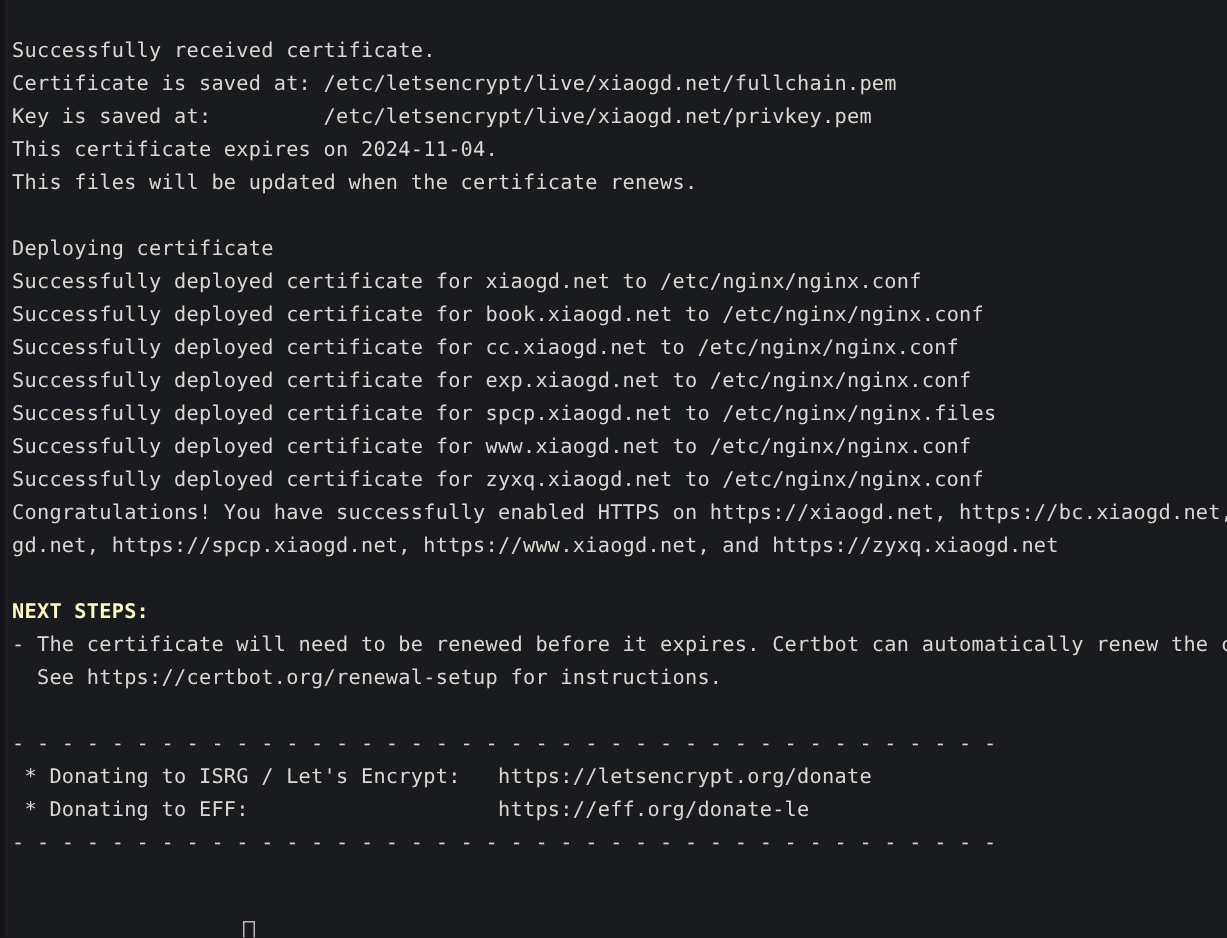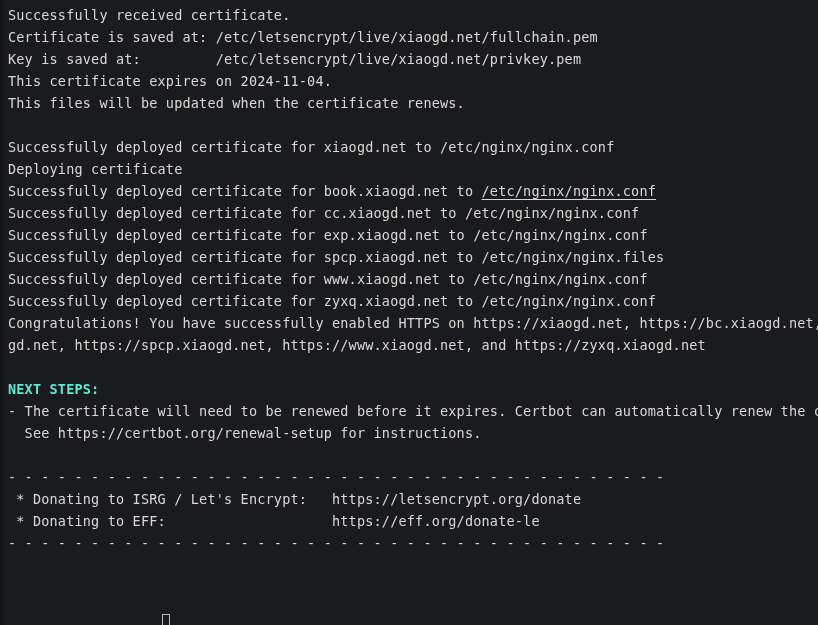--- a/index.html
+++ b/index.html
@@ -36,42 +36,42 @@
     left: 0; top: 0;
     width: 3px; height: 100%;
     background: #121316;
     z-index: 5;
   }
 
   .screen {
     position: relative;
     padding-left: 8px;
     padding-right: 0;
+    margin-top: 19px;
   }
 
   .line {
     height: 22px;
     line-height: 22px;
     white-space: pre;
     overflow: hidden;
     text-overflow: clip;
     letter-spacing: 0.18px;
   }
 
   .line.blank {
     height: 22px;
   }
 
   .bold {
     font-weight: bold;
-    color: #5eead4;
+    color: #fef9c3;
   }
 
   .underline {
-    text-decoration: underline;
     text-underline-offset: 3px;
   }
 
   
   #cursor {
     position: absolute;
     left: 162px;
     top: 614px;
     width: 8px;
     height: 15px;
@@ -88,22 +88,22 @@
   <div class="screen">
 
     <div class="line">Successfully received certificate.</div>
     <div class="line">Certificate is saved at: /etc/letsencrypt/live/xiaogd.net/fullchain.pem</div>
     <div class="line">Key is saved at:         /etc/letsencrypt/live/xiaogd.net/privkey.pem</div>
     <div class="line">This certificate expires on 2024-11-04.</div>
     <div class="line">This files will be updated when the certificate renews.</div>
 
     <div class="line blank"></div>
 
+    <div class="line">Deploying certificate</div>
     <div class="line">Successfully deployed certificate for xiaogd.net to /etc/nginx/nginx.conf</div>
-    <div class="line">Deploying certificate</div>
 
     <div class="line"><span>Successfully deployed certificate for book.xiaogd.net to </span><span class="underline">/etc/nginx/nginx.conf</span></div>
 
     <div class="line">Successfully deployed certificate for cc.xiaogd.net to /etc/nginx/nginx.conf</div>
     <div class="line">Successfully deployed certificate for exp.xiaogd.net to /etc/nginx/nginx.conf</div>
     <div class="line">Successfully deployed certificate for spcp.xiaogd.net to /etc/nginx/nginx.files</div>
     <div class="line">Successfully deployed certificate for www.xiaogd.net to /etc/nginx/nginx.conf</div>
     <div class="line">Successfully deployed certificate for zyxq.xiaogd.net to /etc/nginx/nginx.conf</div>
 
     <div class="line">Congratulations! You have successfully enabled HTTPS on https://xiaogd.net, https://bc.xiaogd.net, https://blog.xiaogd.net, https://book.xiaogd.net, https://cc.xiaogd.net, https://exp.xiao</div>

